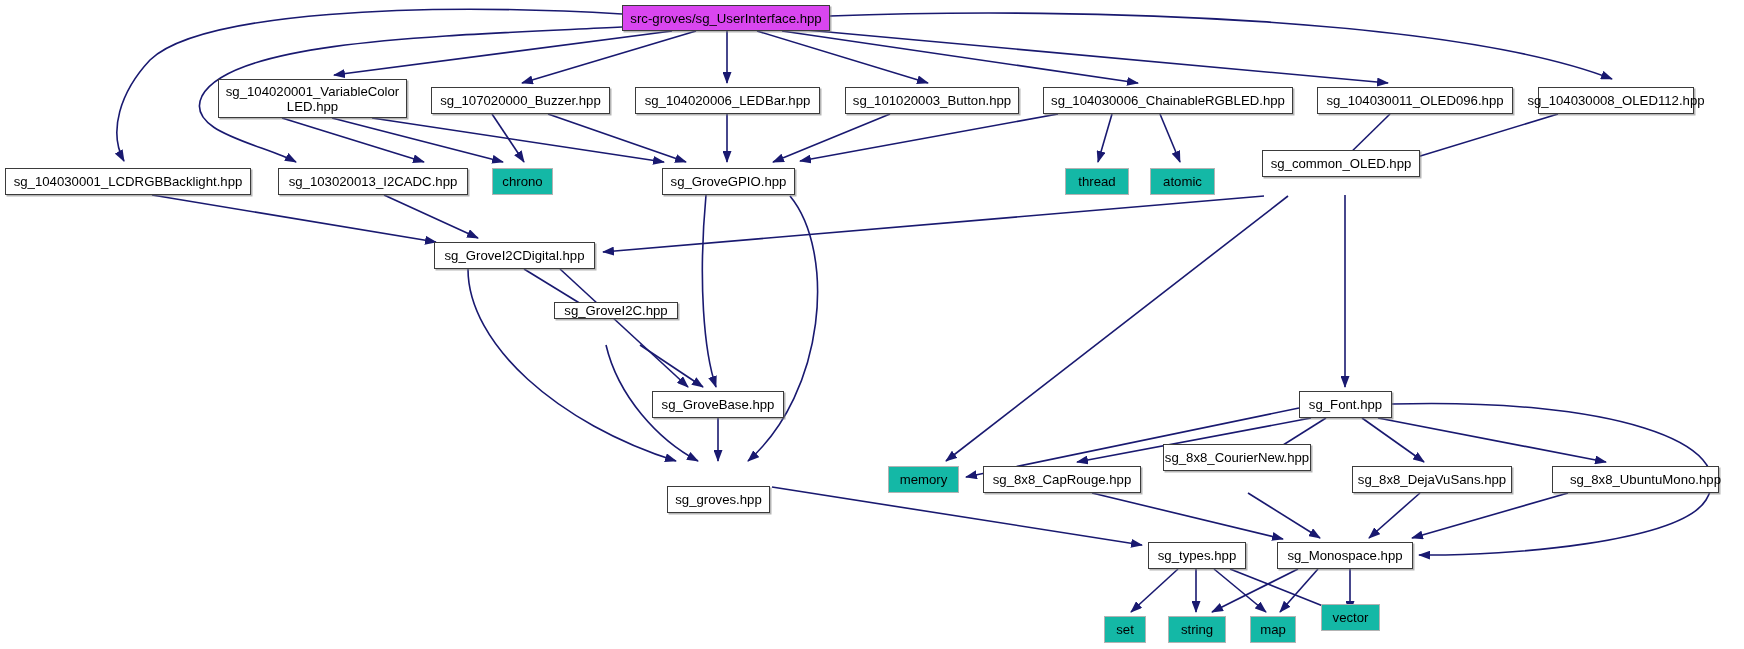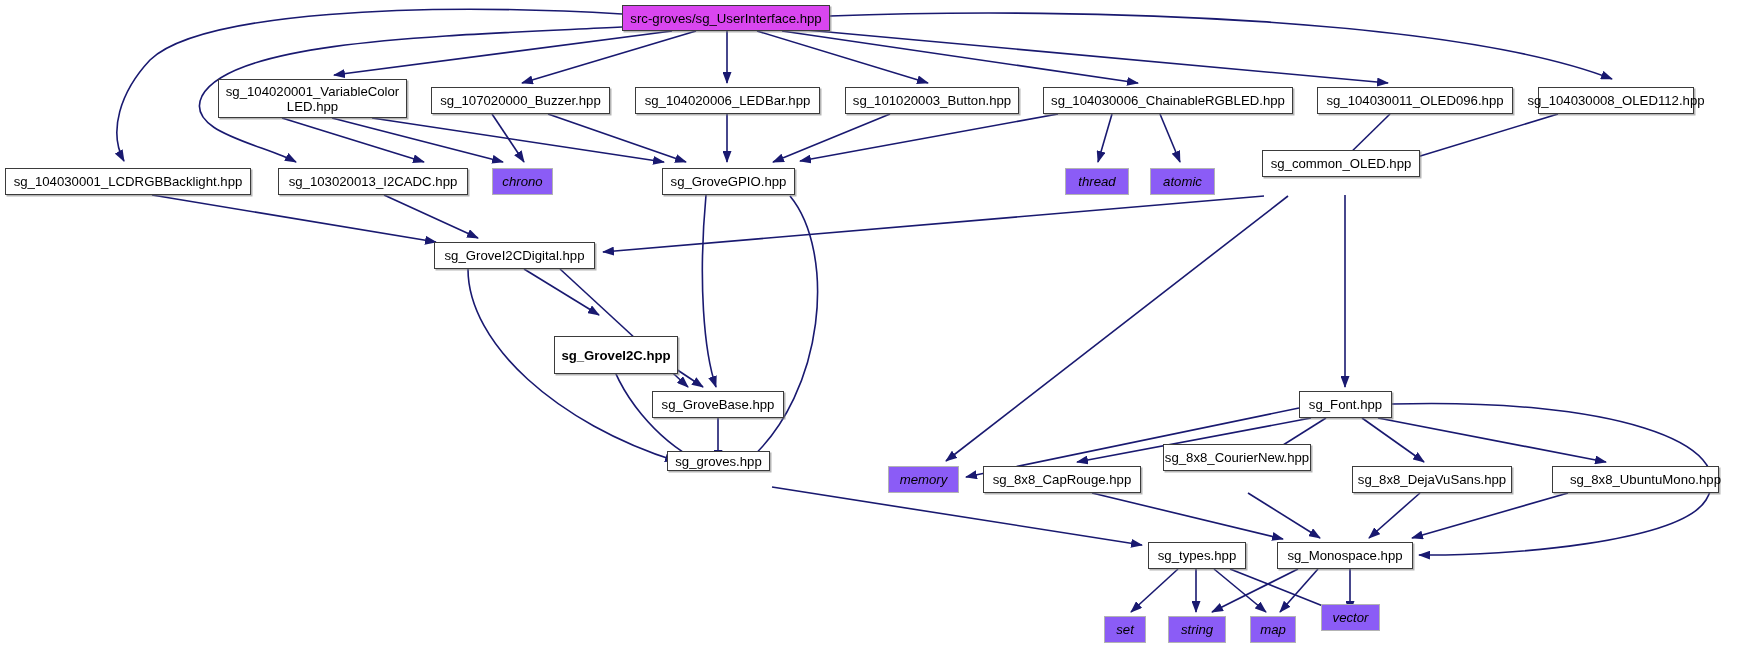--- a/index.html
+++ b/index.html
@@ -27,22 +27,21 @@
     letter-spacing: 0px;
     box-shadow: 1.5px 1.5px 0 0 rgba(120,120,120,0.55);
   }
   .node.root {
     background: #d946ef;
     border: 1px solid #3b3b3b;
   }
   .node.system {
     border: 1px solid #b3b3b3;
     box-shadow: none;
-    background: #8b5cf6;
-    font-style: italic;
+    background: #14b8a6;
   }
   .node .label { display: block; }
   .node .label-line { display: block; }
 </style>
 </head>
 <body>
 
 <div id="graph">
   <svg id="edge-layer" viewBox="0 0 1744 649" xmlns="http://www.w3.org/2000/svg">
     <defs>
@@ -150,30 +149,30 @@
       </div>
       <div class="node system" style="left: 1150px; top: 168px; width: 65px; height: 27px;">
         <span class="label">atomic</span>
       </div>
       <div class="node" style="left: 1262px; top: 150px; width: 158px; height: 27px;">
         <span class="label">sg_common_OLED.hpp</span>
       </div>
       <div class="node" style="left: 434px; top: 242px; width: 161px; height: 27px;">
         <span class="label">sg_GroveI2CDigital.hpp</span>
       </div>
-      <div class="node" style="left: 554px; top: 336px; width: 124px; height: 38px; font-weight: bold;">
+      <div class="node" style="left: 554px; top: 302px; width: 124px; height: 17px;">
         <span class="label">sg_GroveI2C.hpp</span>
       </div>
       <div class="node" style="left: 652px; top: 391px; width: 132px; height: 27px;">
         <span class="label">sg_GroveBase.hpp</span>
       </div>
       <div class="node" style="left: 1299px; top: 391px; width: 93px; height: 27px;">
         <span class="label">sg_Font.hpp</span>
       </div>
-      <div class="node" style="left: 667px; top: 451px; width: 103px; height: 20px;">
+      <div class="node" style="left: 667px; top: 486px; width: 103px; height: 27px;">
         <span class="label">sg_groves.hpp</span>
       </div>
       <div class="node system" style="left: 888px; top: 466px; width: 71px; height: 27px;">
         <span class="label">memory</span>
       </div>
       <div class="node" style="left: 983px; top: 466px; width: 158px; height: 27px;">
         <span class="label">sg_8x8_CapRouge.hpp</span>
       </div>
       <div class="node" style="left: 1163px; top: 444px; width: 148px; height: 27px;">
         <span class="label">sg_8x8_CourierNew.hpp</span>

